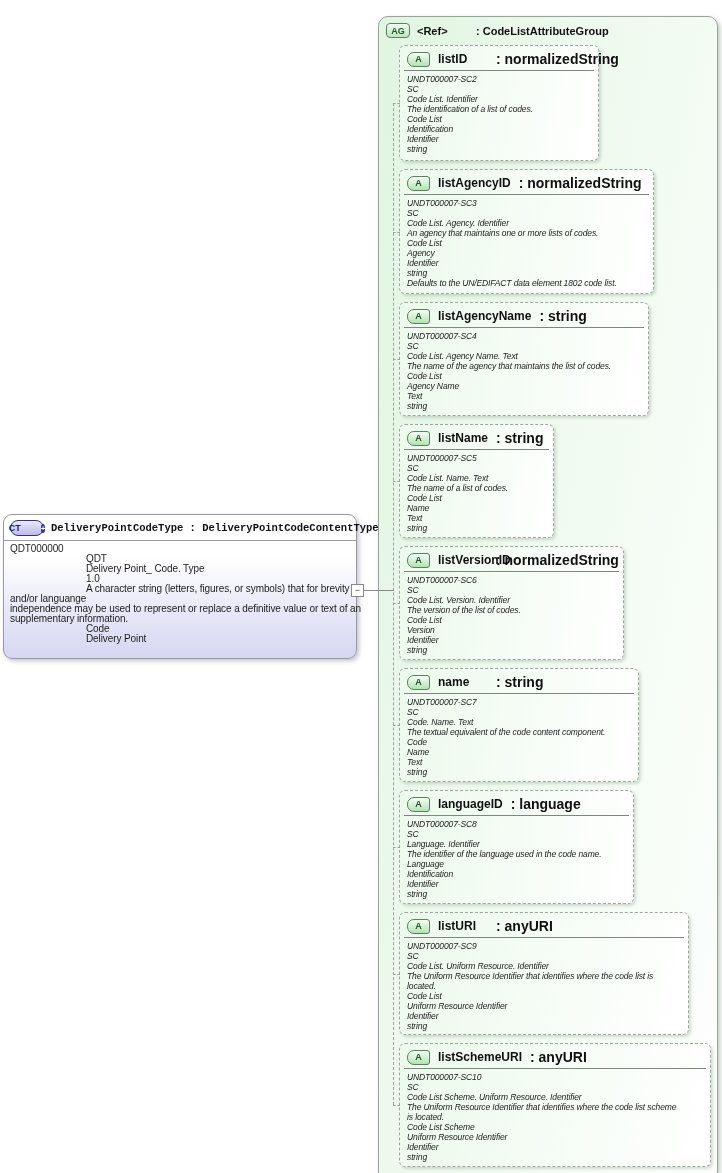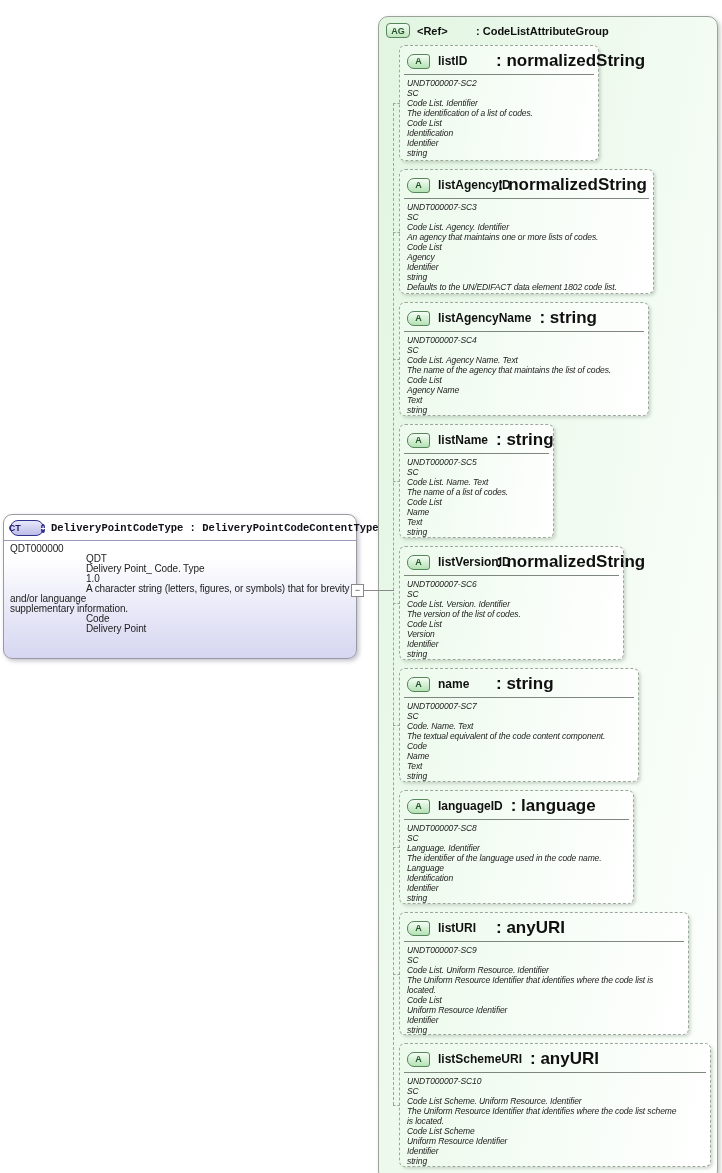--- a/index.html
+++ b/index.html
@@ -58,21 +58,21 @@
 
   
   .attr-box{
     box-sizing:border-box;border:1px dashed #9ba89b;border-radius:6px;
     background:linear-gradient(100deg,#ecfaec,#ffffff);
     box-shadow:2px 2px 3px rgba(100,120,100,.25);
     margin-bottom:8px;position:relative;overflow:visible;
   }
   .attr-header{display:flex;align-items:center;gap:8px;padding:5px 6px 0 7px;}
   .attr-name{font-weight:bold;font-size:12px;min-width:50px;color:#101010;white-space:nowrap;}
-  .attr-type{font-weight:bold;font-size:17px;color:#101010;white-space:nowrap;}
+  .attr-type{font-weight:bold;font-size:14px;color:#101010;white-space:nowrap;}
   .badge-a{
     width:21px;height:13px;flex:none;border:1px solid #57855a;border-radius:7px 3px 3px 7px;
     background:linear-gradient(180deg,#f6fef6,#b4e2b4);
     font-size:9px;font-weight:bold;color:#23522a;
     display:inline-flex;align-items:center;justify-content:center;
   }
   .attr-sep{border-top:1px solid #7d877d;margin:3px 4px 2px 4px;}
   .attr-docs{padding:1px 5px 0 7px;}
   .doc-line{font-size:8.5px;font-style:italic;line-height:10px;color:#1c1c1c;
     white-space:nowrap;letter-spacing:-0.12px;}
@@ -92,20 +92,21 @@
     </span>
     <span class="ct-title">DeliveryPointCodeType : DeliveryPointCodeContentType</span>
   </div>
   <div class="ct-docs">
       <div class="ct-doc-line">QDT000000</div>
       <div class="ct-doc-line indent">QDT</div>
       <div class="ct-doc-line indent">Delivery Point_ Code. Type</div>
       <div class="ct-doc-line indent">1.0</div>
       <div class="ct-doc-line indent">A character string (letters, figures, or symbols) that for brevity</div>
       <div class="ct-doc-line">and/or languange</div>
+      <div class="ct-doc-line">independence may be used to represent or replace a definitive value or text of an</div>
       <div class="ct-doc-line">supplementary information.</div>
       <div class="ct-doc-line indent">Code</div>
       <div class="ct-doc-line indent">Delivery Point</div>
     </div>
 </div>
 
 <div class="ct-line" style="top: 590px;"></div>
 <div class="collapse-box" style="top: 584px;">
   <span>−</span>
 </div>

